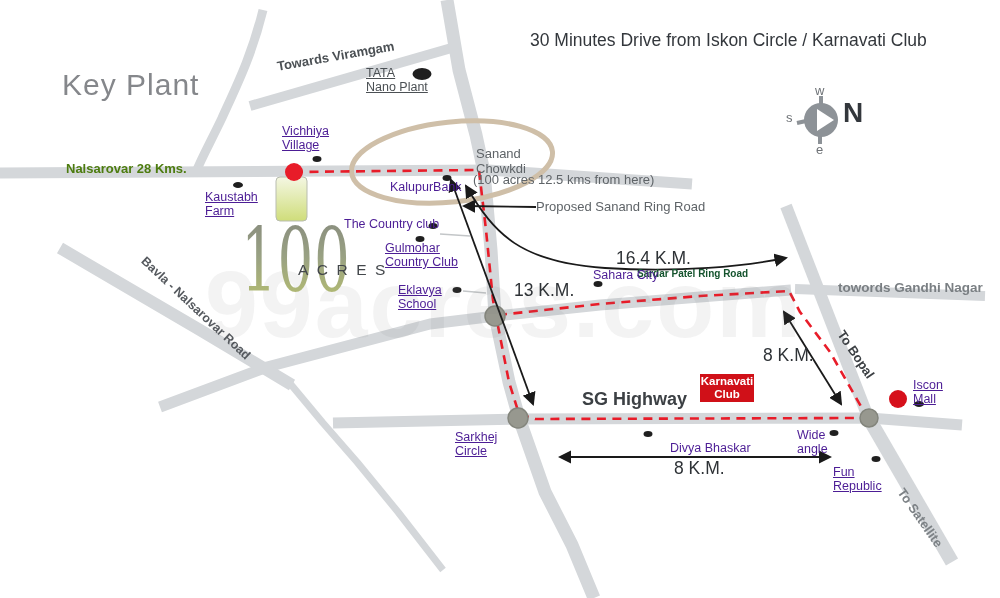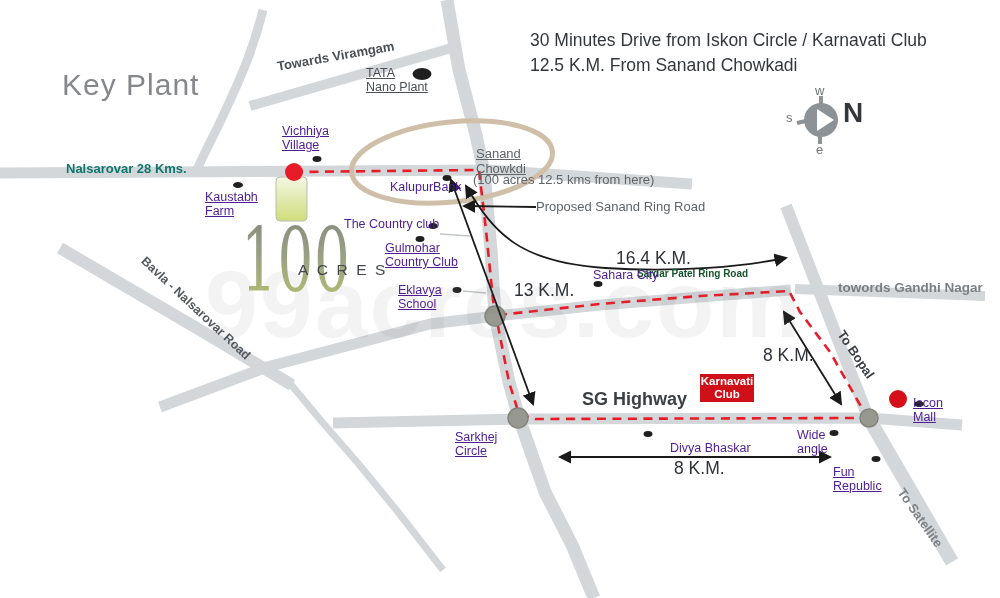--- a/index.html
+++ b/index.html
@@ -111,30 +111,29 @@
       <circle cx="821" cy="120" r="17" fill="#8d9297"></circle>
       <polygon points="817,109 817,131 834,120" fill="#ffffff"></polygon>
     </g>
   </svg>
 
   <div id="watermark">99acres.com</div>
 
   <div id="key-plan">Key Plant</div>
   <div id="header">
     <span style="display:block;">30 Minutes Drive from Iskon Circle / Karnavati Club</span>
-    <span style="display:block;">12.5 K.M. From Sanand Chowkadi</span>
   </div>
 
   <div class="compass-letter" style="left:815px;top:83px;">w</div>
   <div class="compass-letter" style="left:786px;top:110px;">s</div>
   <div class="compass-letter" style="left:816px;top:142px;">e</div>
   <div id="compass-n">N</div>
 
   <div class="lbl bold rot" style="left:276px;top:60px;transform:rotate(-10deg);color:#4b5054;font-size:13px;">Towards Viramgam</div>
-  <div class="lbl bold" style="left:42px;top:162px;color:#0f766e;font-size:13px;padding-left:24px;">Nalsarovar 28 Kms.</div>
+  <div class="lbl bold" style="left:42px;top:162px;color:#4d7c0f;font-size:13px;padding-left:24px;">Nalsarovar 28 Kms.</div>
   <div class="lbl bold rot" style="left:148px;top:254px;transform:rotate(43deg);color:#55595e;">Bavla - Nalsarovar Road</div>
   <div class="lbl bold" style="left:637px;top:267px;color:#14532d;font-size:10px;">Sardar Patel Ring Road</div>
   <div class="lbl bold" style="left:810px;top:281px;color:#7a7f83;font-size:13.5px;margin-left:28px;">towords Gandhi Nagar</div>
   <div class="lbl bold rot" style="left:846px;top:328px;transform:rotate(56deg);color:#3c4044;font-size:13px;">To Bopal</div>
   <div class="lbl bold" style="left:582px;top:392px;color:#3c4044;font-size:18px;">SG Highway</div>
   <div class="lbl rot" style="left:906px;top:486px;transform:rotate(55deg);color:#7d8286;font-size:13px;font-weight:bold;">To Satellite</div>
   <div class="lbl" style="left:536px;top:200px;color:#5f6468;font-size:13px;">Proposed Sanand Ring Road</div>
 
   <div class="dist" style="left:514px;top:280px;">13 K.M.</div>
   <div class="dist" style="left:616px;top:248px;">16.4 K.M.</div>
@@ -157,35 +156,35 @@
   <div class="lbl" style="left:344px;top:217px;">The Country club</div>
   <div class="lbl center" style="left:385px;top:241px;width:76px;">
     <span>Gulmohar</span>
     <span>Country Club</span>
   </div>
   <div class="lbl center" style="left:398px;top:283px;width:56px;">
     <span>Eklavya</span>
     <span>School</span>
   </div>
   <div class="lbl" style="left:593px;top:268px;">Sahara City</div>
-  <div class="lbl" style="left:476px;top:146px;color:#5f6468;font-size:13px;line-height:15px;text-decoration:underline;">
+  <div class="lbl" style="left:476px;top:146px;color:#5f6468;font-size:13px;line-height:15px;">
     <span>Sanand</span>
     <span>Chowkdi</span>
   </div>
   <div class="lbl" style="left:473px;top:173px;color:#5f6468;font-size:13px;">(100 acres 12.5 kms from here)</div>
   <div class="lbl center" style="left:455px;top:430px;width:46px;">
     <span>Sarkhej</span>
     <span>Circle</span>
   </div>
   <div class="lbl" style="left:670px;top:441px;">Divya Bhaskar</div>
   <div id="karnavati-box">
     <span style="display:block;">Karnavati</span>
     <span style="display:block;">Club</span>
   </div>
-  <div class="lbl center" style="left:913px;top:396px;width:46px;">
+  <div class="lbl center" style="left:913px;top:378px;width:46px;">
     <span>Iscon</span>
     <span>Mall</span>
   </div>
   <div class="lbl" style="left:797px;top:428px;">
     <span>Wide</span>
     <span>angle</span>
   </div>
   <div class="lbl center" style="left:833px;top:465px;width:48px;">
     <span>Fun</span>
     <span>Republic</span>

